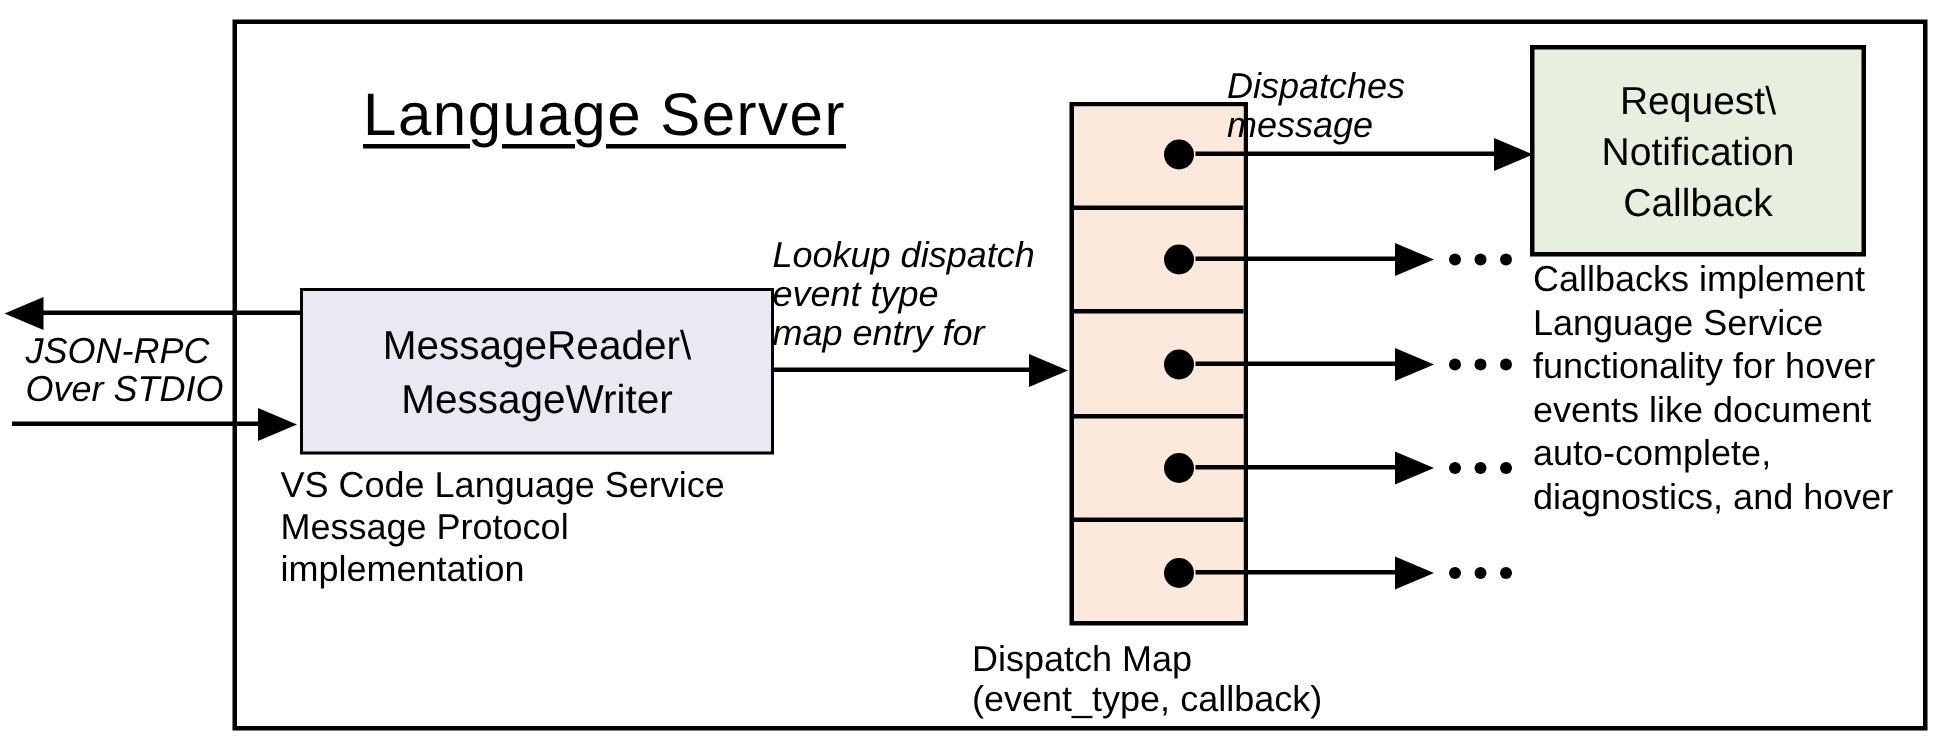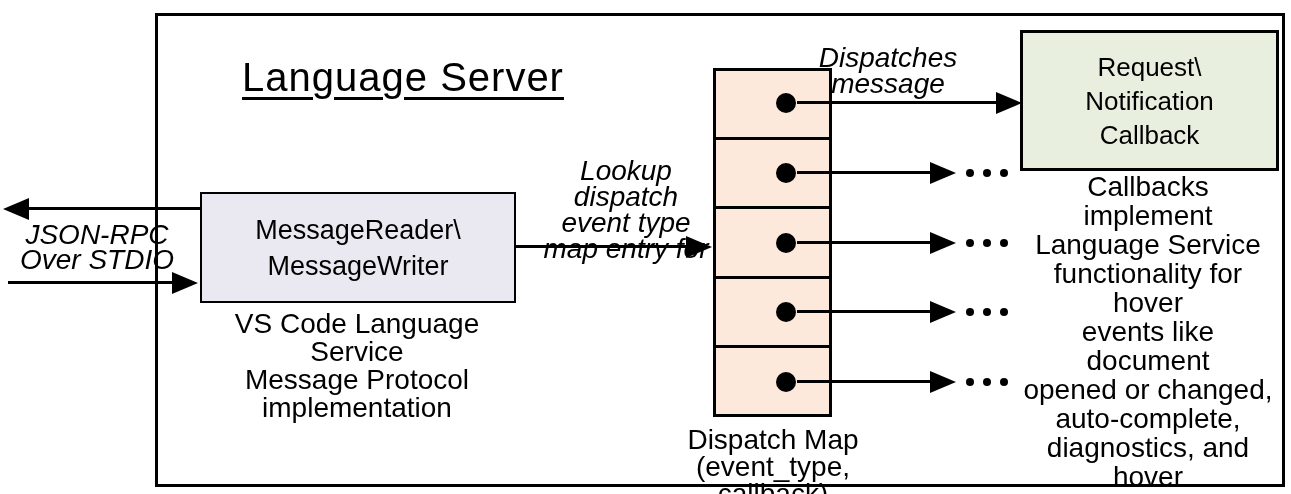--- a/index.html
+++ b/index.html
@@ -16,33 +16,33 @@
     font-size:40px;letter-spacing:1px;
     text-decoration:underline;text-decoration-thickness:3px;text-underline-offset:6px;
   }
   .hline{position:absolute;height:3px;background:#000;}
   .arr-right{position:absolute;width:0;height:0;
     border-top:11px solid transparent;border-bottom:11px solid transparent;
     border-left:26px solid #000;}
   .arr-left{position:absolute;width:0;height:0;
     border-top:11px solid transparent;border-bottom:11px solid transparent;
     border-right:26px solid #000;}
-  .lbl{position:absolute;text-align:center;font-size:28px;}
+  .lbl{position:absolute;font-size:24px;}
   .italic{font-style:italic;}
   .node{
     position:absolute;box-sizing:border-box;display:flex;flex-direction:column;
     justify-content:center;align-items:center;text-align:center;
   }
   .msg-box{
     left:200px;top:192px;width:316px;height:111px;
     background:var(--message-box-fill,#eae8f0);border:2.5px solid #000;
     font-size:27px;line-height:36px;
   }
   .cb-box{
-    left:1020px;top:30px;width:259px;height:141px;
+    left:1020px;top:30px;width:224px;height:141px;
     background:var(--callback-box-fill,#e8efdf);border:3px solid #000;
     font-size:26px;line-height:34px;
   }
   .dispatch-col{
     position:absolute;left:713px;top:68px;width:119px;height:349px;
     border:3px solid #000;box-sizing:border-box;display:flex;flex-direction:column;
   }
   .cell{flex:1;background:var(--dispatch-cell-fill,#fce9dc);}
   .cell + .cell{border-top:3px solid #000;}
   .celldot{
@@ -74,21 +74,21 @@
     <div>MessageReader\</div>
     <div>MessageWriter</div>
   </div>
   <div class="lbl" style="left:187px;top:310px;width:340px;line-height:28px;">
     <div>VS Code Language Service</div>
     <div>Message Protocol implementation</div>
   </div>
 
   <div class="hline" style="left:514px;top:245px;width:174px;"></div>
   <div class="arr-right" style="left:686px;top:236px;"></div>
-  <div class="lbl italic" style="left:536px;top:158px;width:180px;line-height:26px;">
+  <div class="lbl italic" style="left:515px;top:158px;width:180px;line-height:26px;">
     <div>Lookup dispatch</div>
     <div>event type</div>
     <div>map entry for</div>
   </div>
 
   <div class="dispatch-col">
     <div class="cell"></div>
     <div class="cell"></div>
     <div class="cell"></div>
     <div class="cell"></div>
@@ -148,18 +148,17 @@
     <div>Request\</div>
     <div>Notification</div>
     <div>Callback</div>
   </div>
 
   <div class="lbl" style="left:1022px;top:172px;width:252px;line-height:29px;">
     <div>Callbacks implement</div>
     <div>Language Service</div>
     <div>functionality for hover</div>
     <div>events like document</div>
-    <div>opened or changed,</div>
     <div>auto-complete,</div>
     <div>diagnostics, and hover</div>
   </div>
 
 </div>
 
 </body></html>

